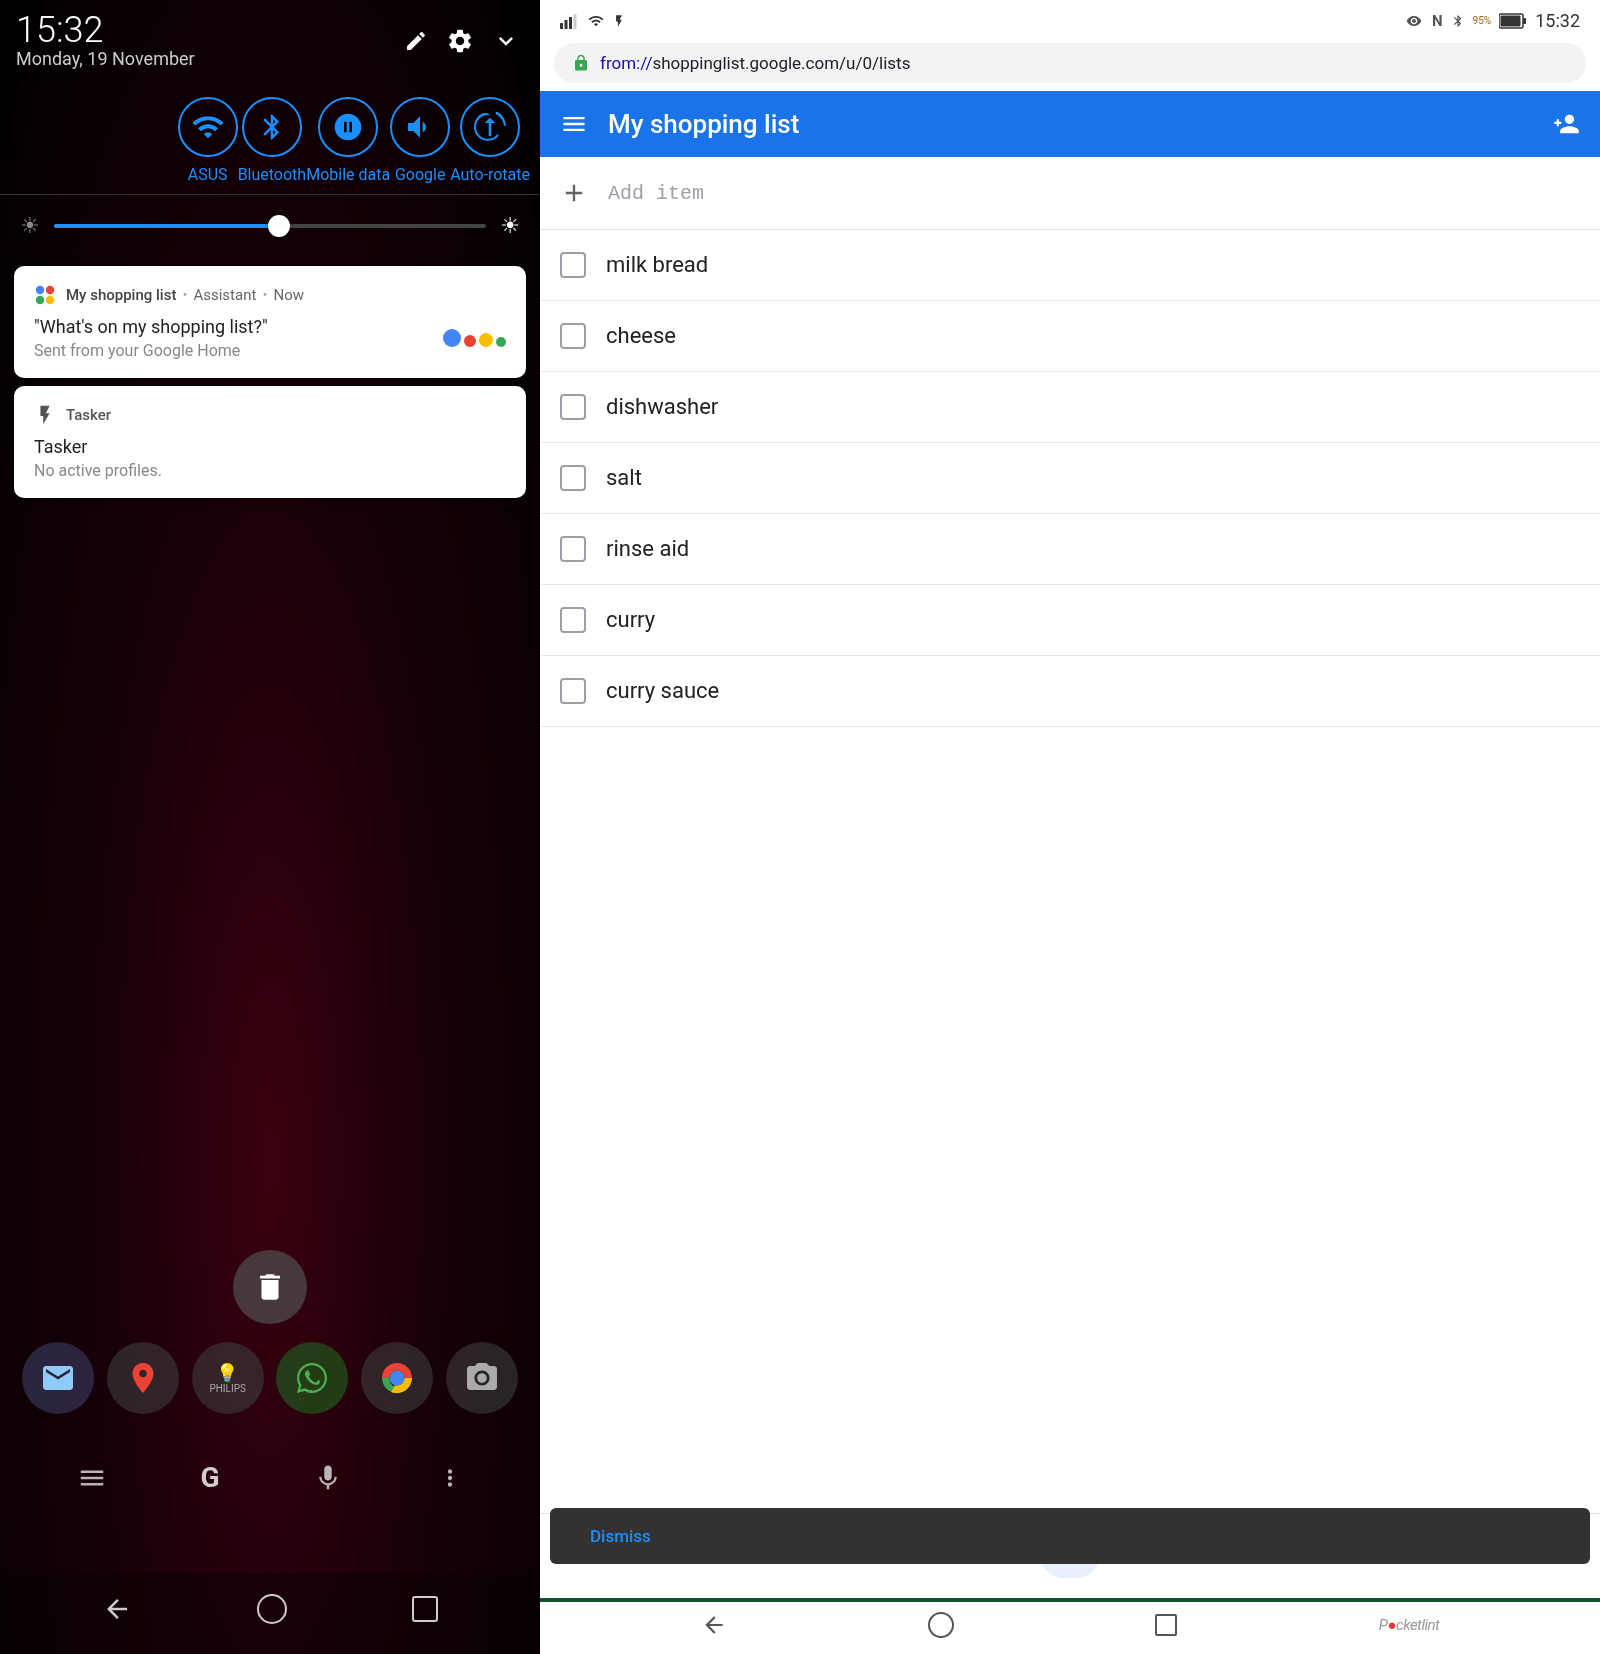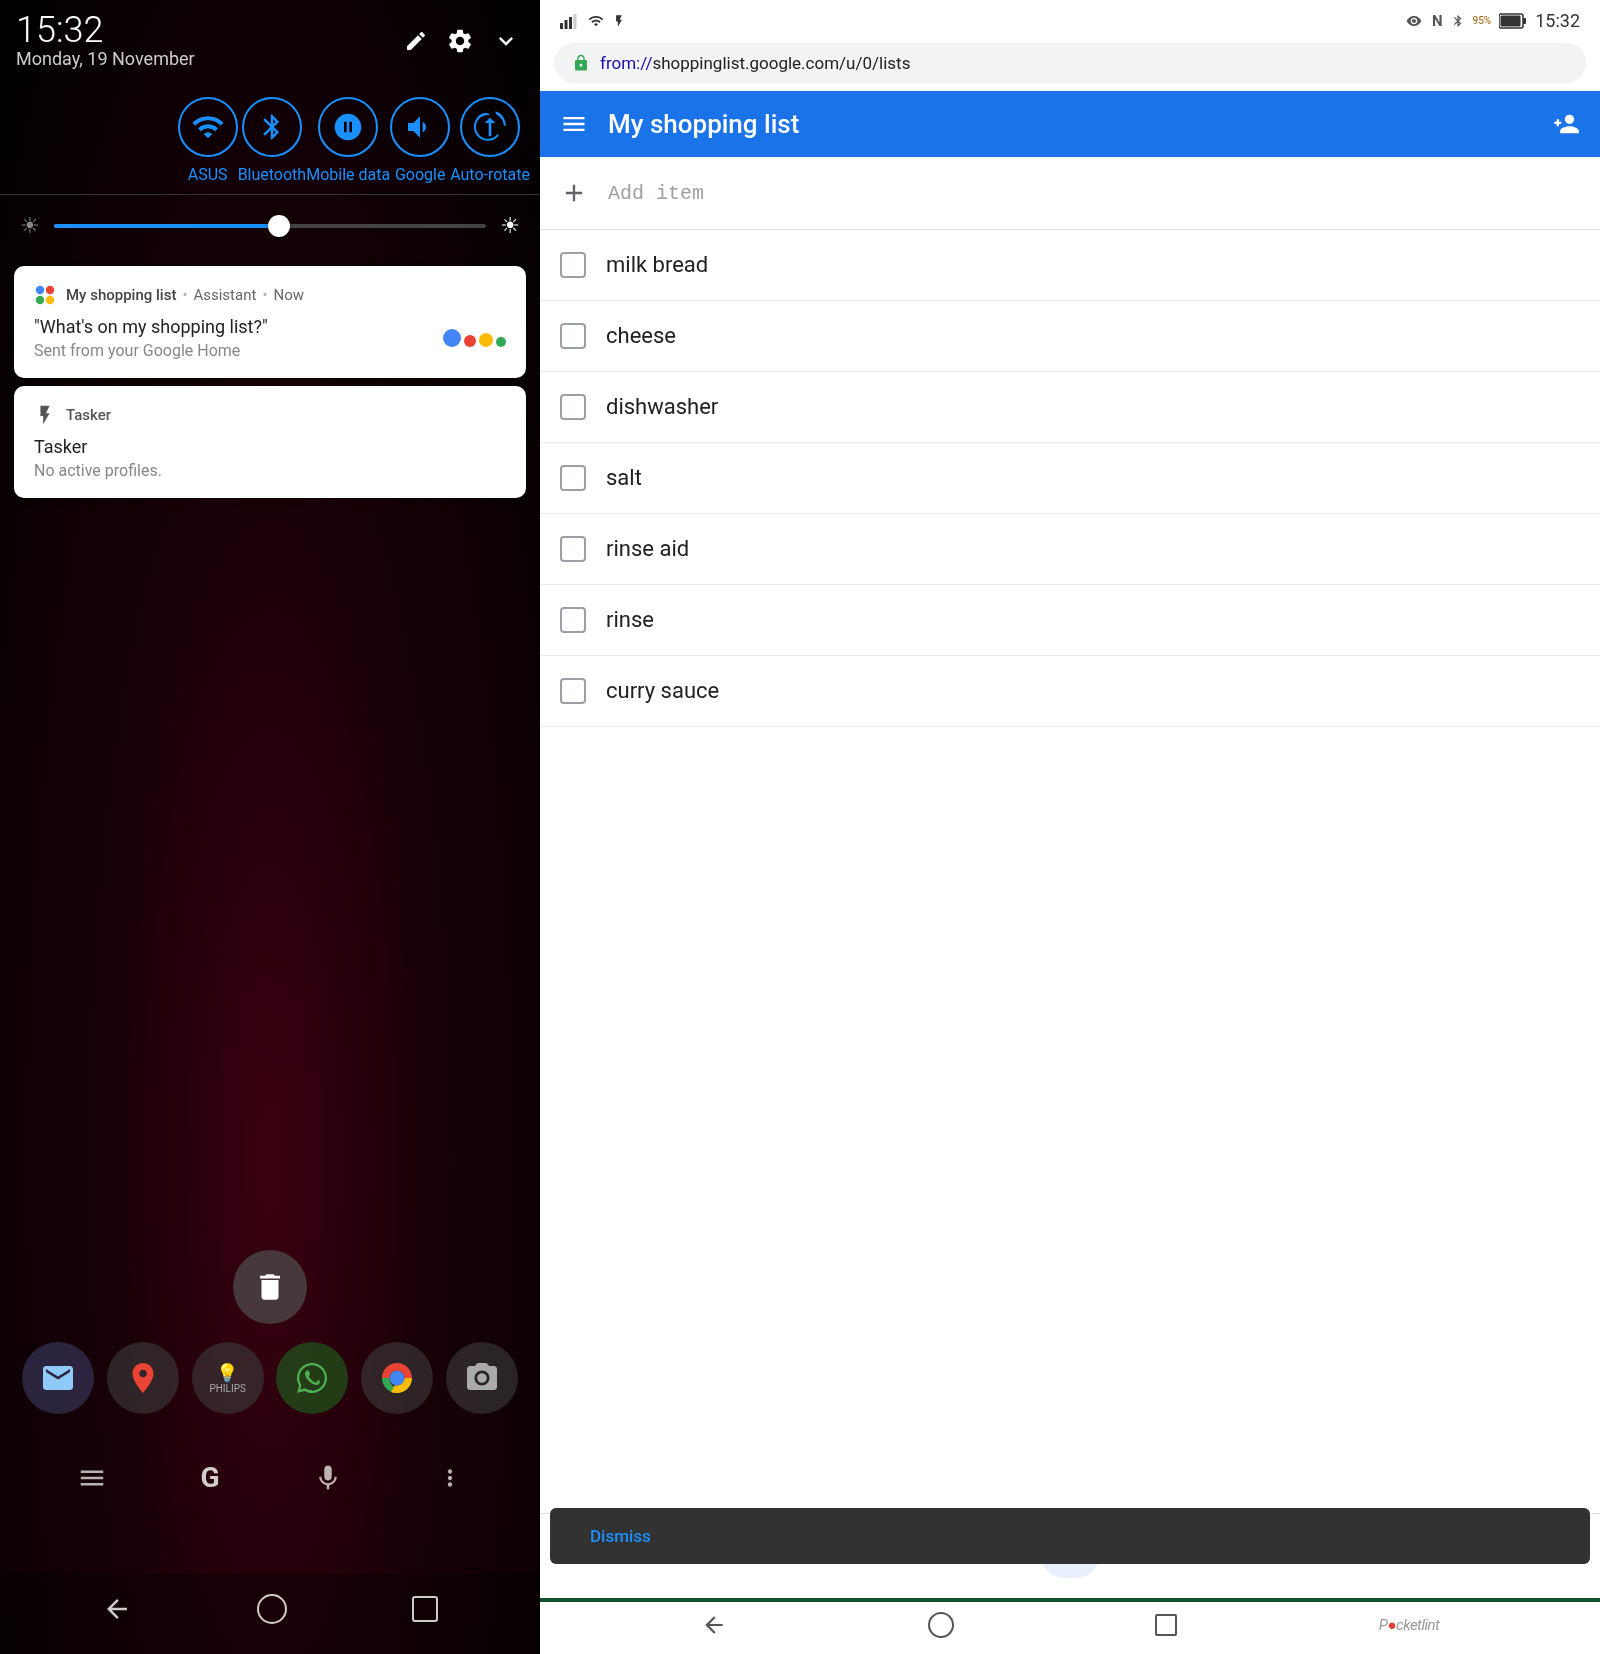--- a/index.html
+++ b/index.html
@@ -692,21 +692,21 @@
       <span class="item-text">salt</span>
     </div>
 
     <div class="list-item">
       <div class="checkbox"></div>
       <span class="item-text">rinse aid</span>
     </div>
 
     <div class="list-item">
       <div class="checkbox"></div>
-      <span class="item-text">rinse</span>
+      <span class="item-text">curry</span>
     </div>
 
     <div class="list-item">
       <div class="checkbox"></div>
       <span class="item-text">curry sauce</span>
     </div>
 
   </div>
 
   <div class="snackbar">

